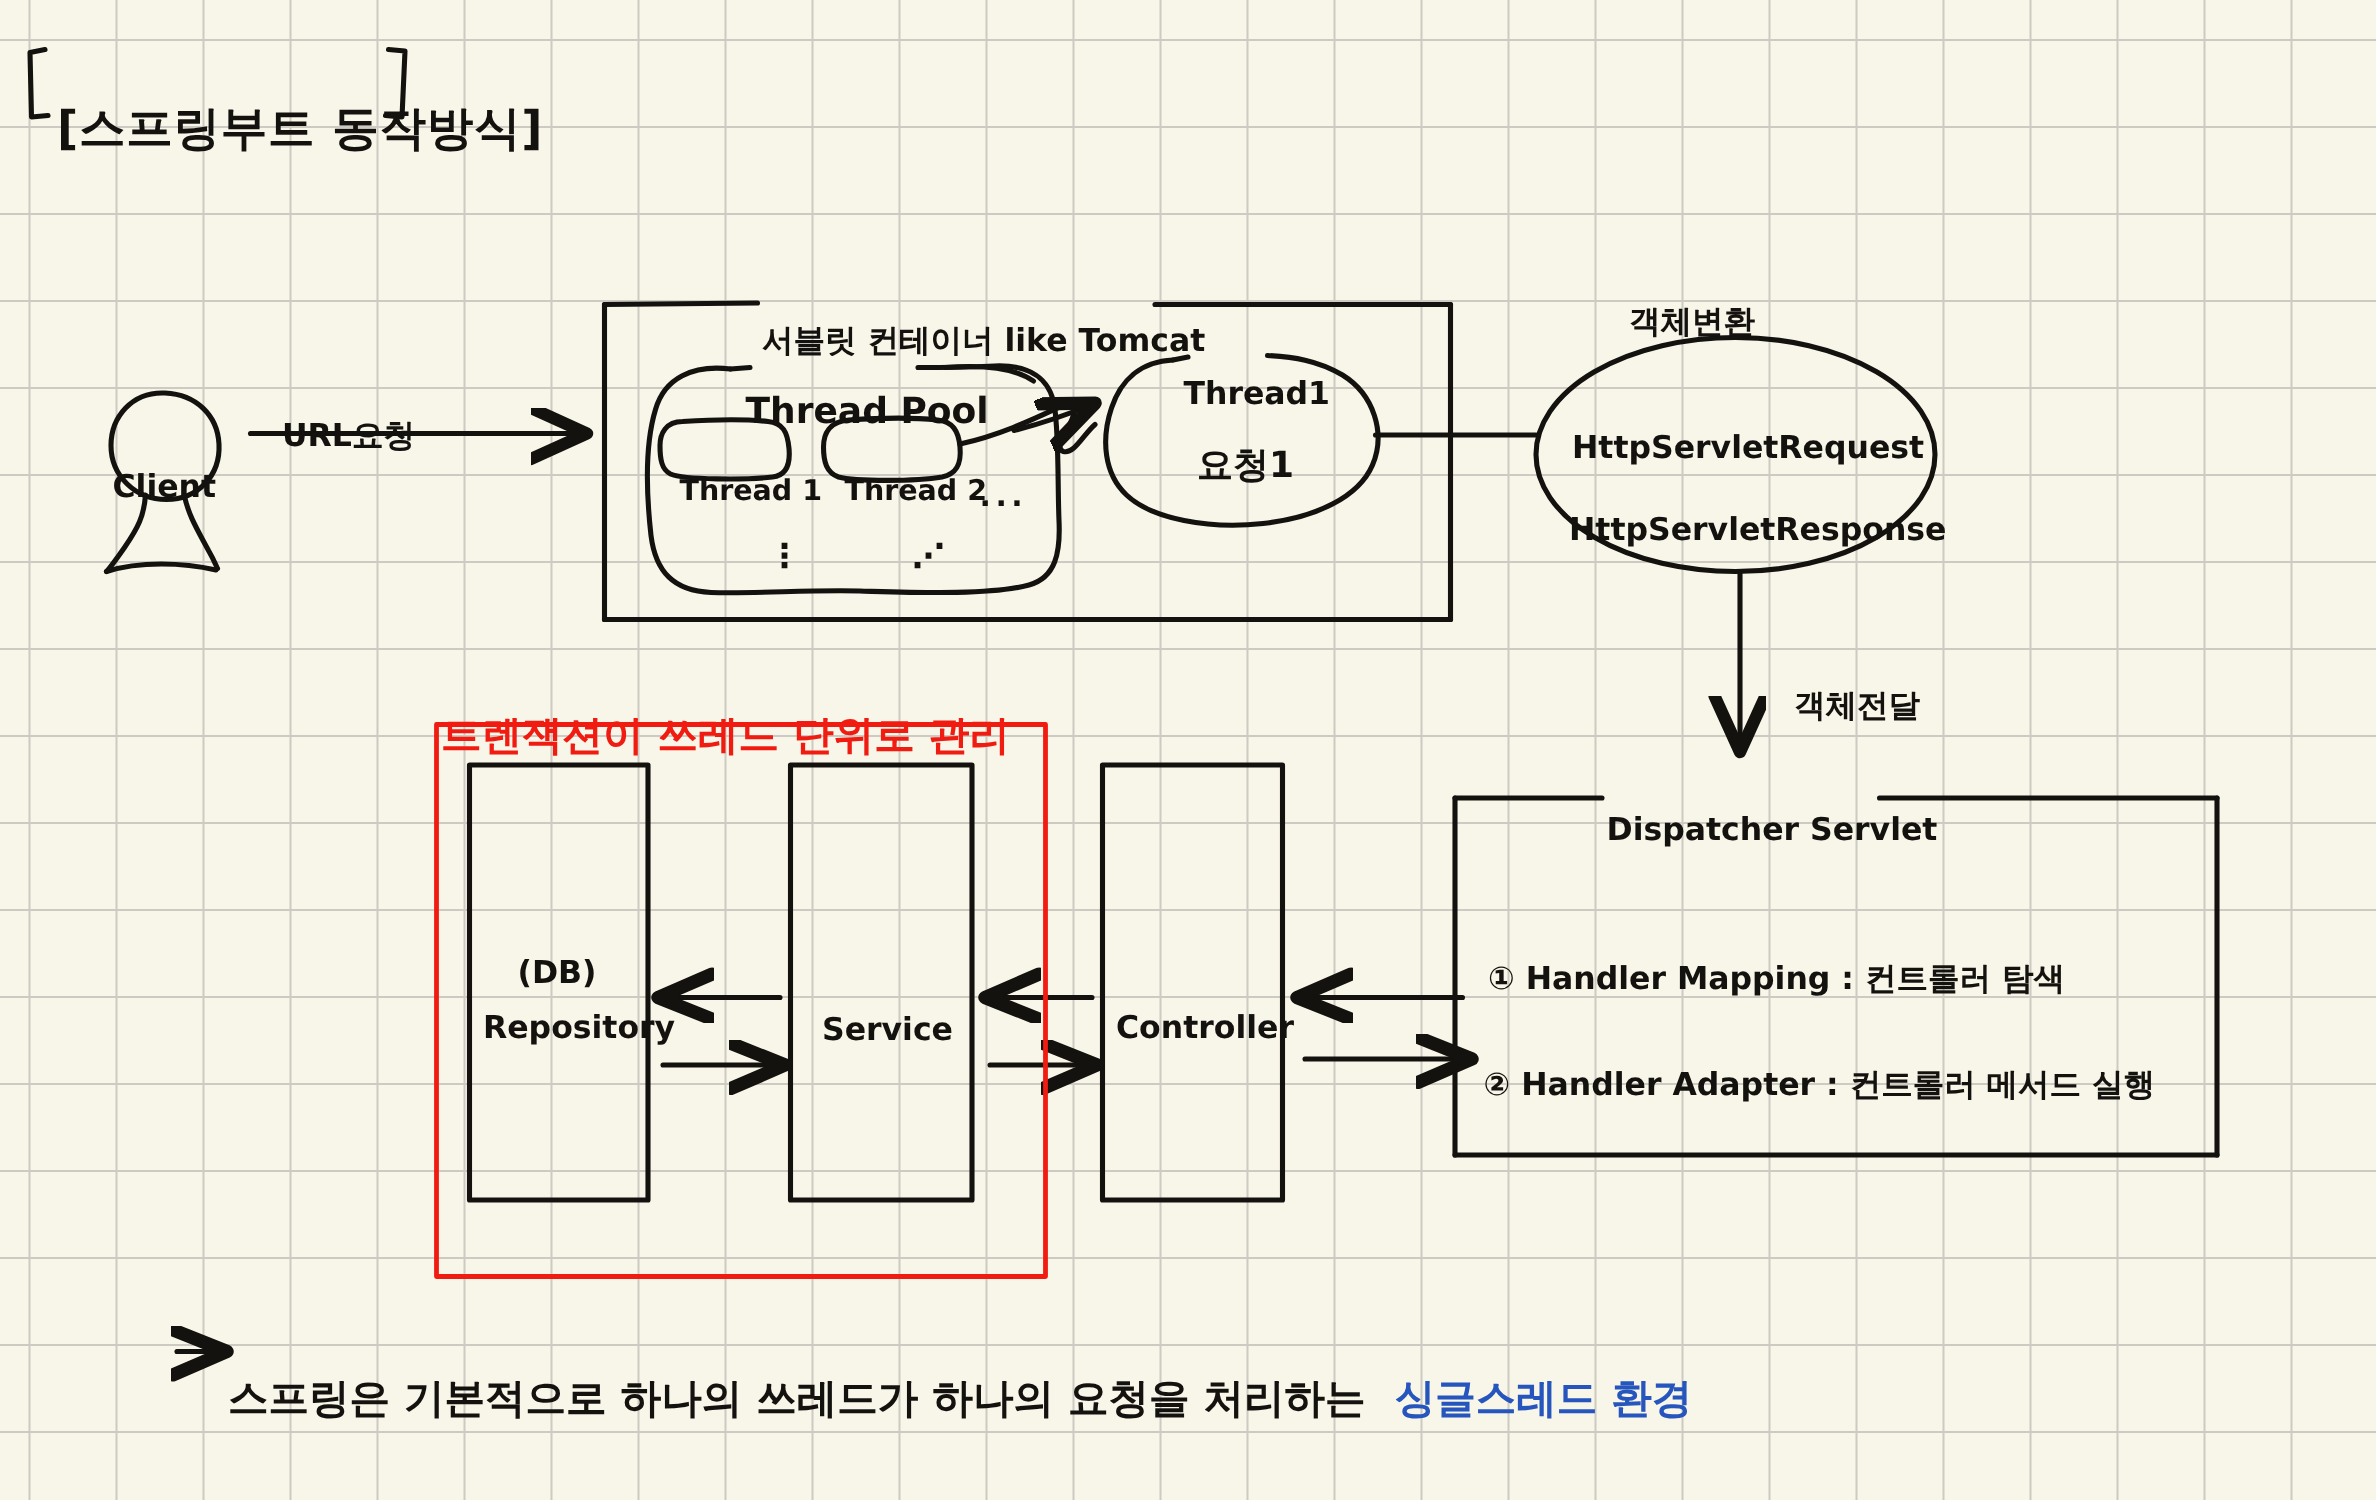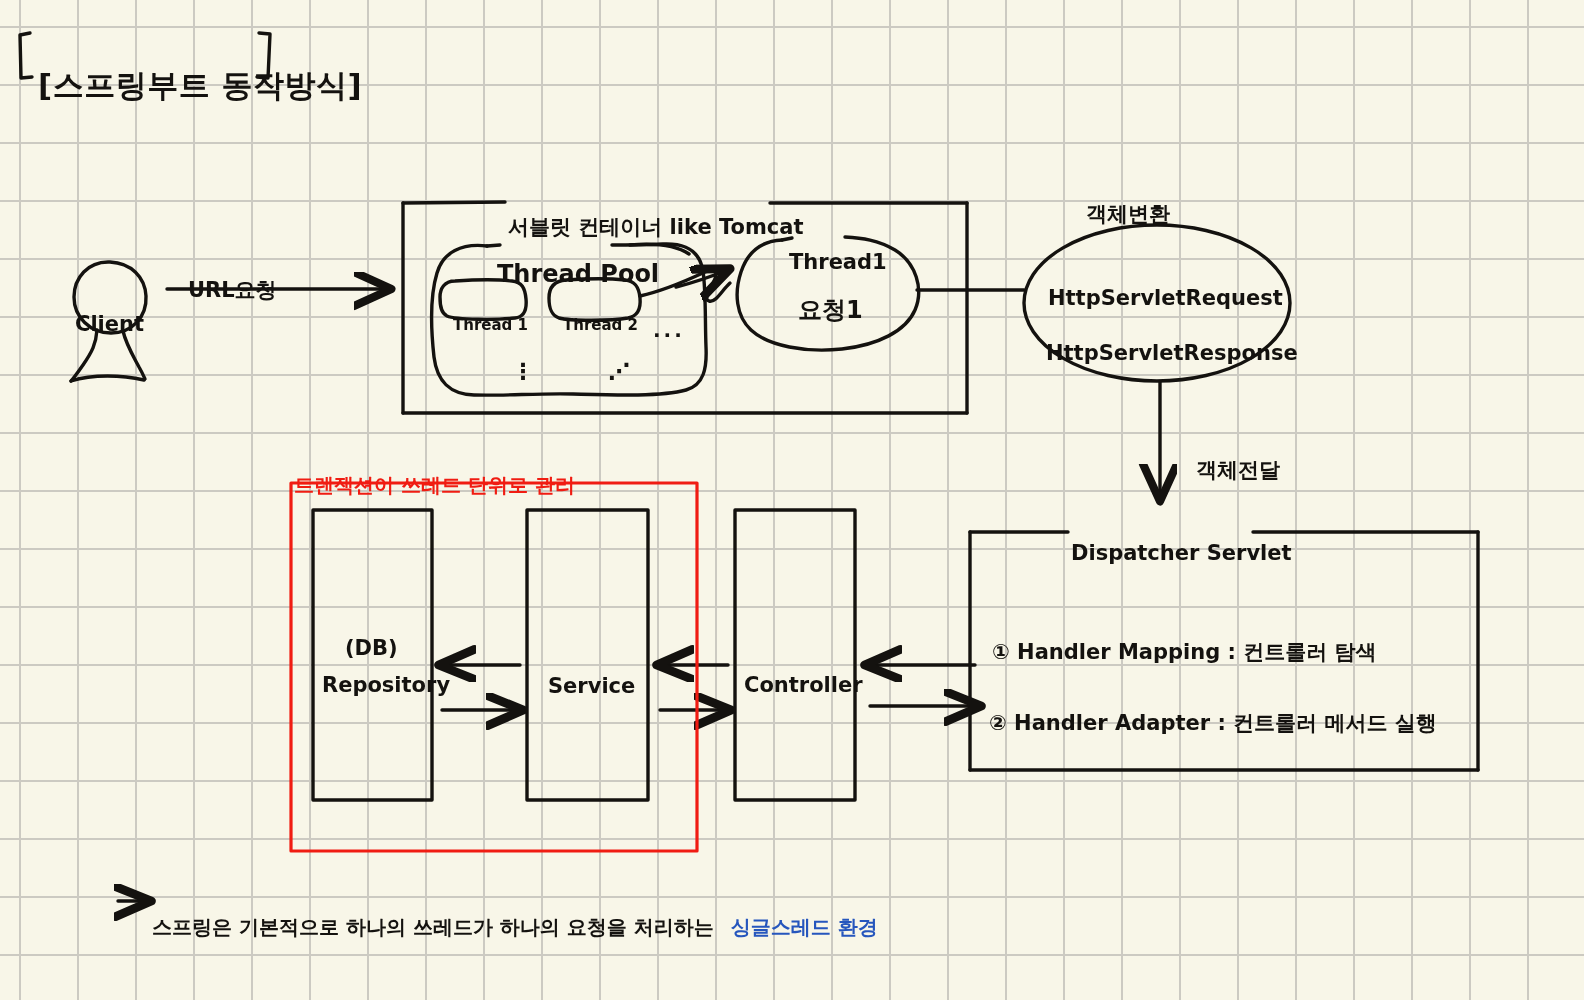--- a/index.html
+++ b/index.html
@@ -34,23 +34,23 @@
     white-space: nowrap;
     user-select: none;
     margin-top: 28px;
   }
   .ink-black { color: #14120f; }
   .ink-red   { color: #f01c12; }
   .ink-blue  { color: #2656bd; }
 
   .title      { font-size: 31px; letter-spacing: 0.5px; font-weight: 600; }
   .t-med      { font-size: 21px; font-weight: 600; }
-  .t-xs       { font-size: 15px; font-weight: 600; }
+  .t-xs       { font-size: 19px; font-weight: 600; }
   .t-lg       { font-size: 24px; font-weight: 600; }
-  .t-note     { font-size: 20px; font-weight: 600; }
+  .t-note     { font-size: 27px; font-weight: 600; }
   .dots       { font-size: 20px; letter-spacing: 3px; font-weight: 700;}
   .vdots      { font-size: 22px; font-weight: 700; line-height: 11px;}
 </style>
 </head>
 <body>
 
 <div id="canvas">
 
   <svg id="art" viewBox="0 0 1584 1000">
     <defs>

